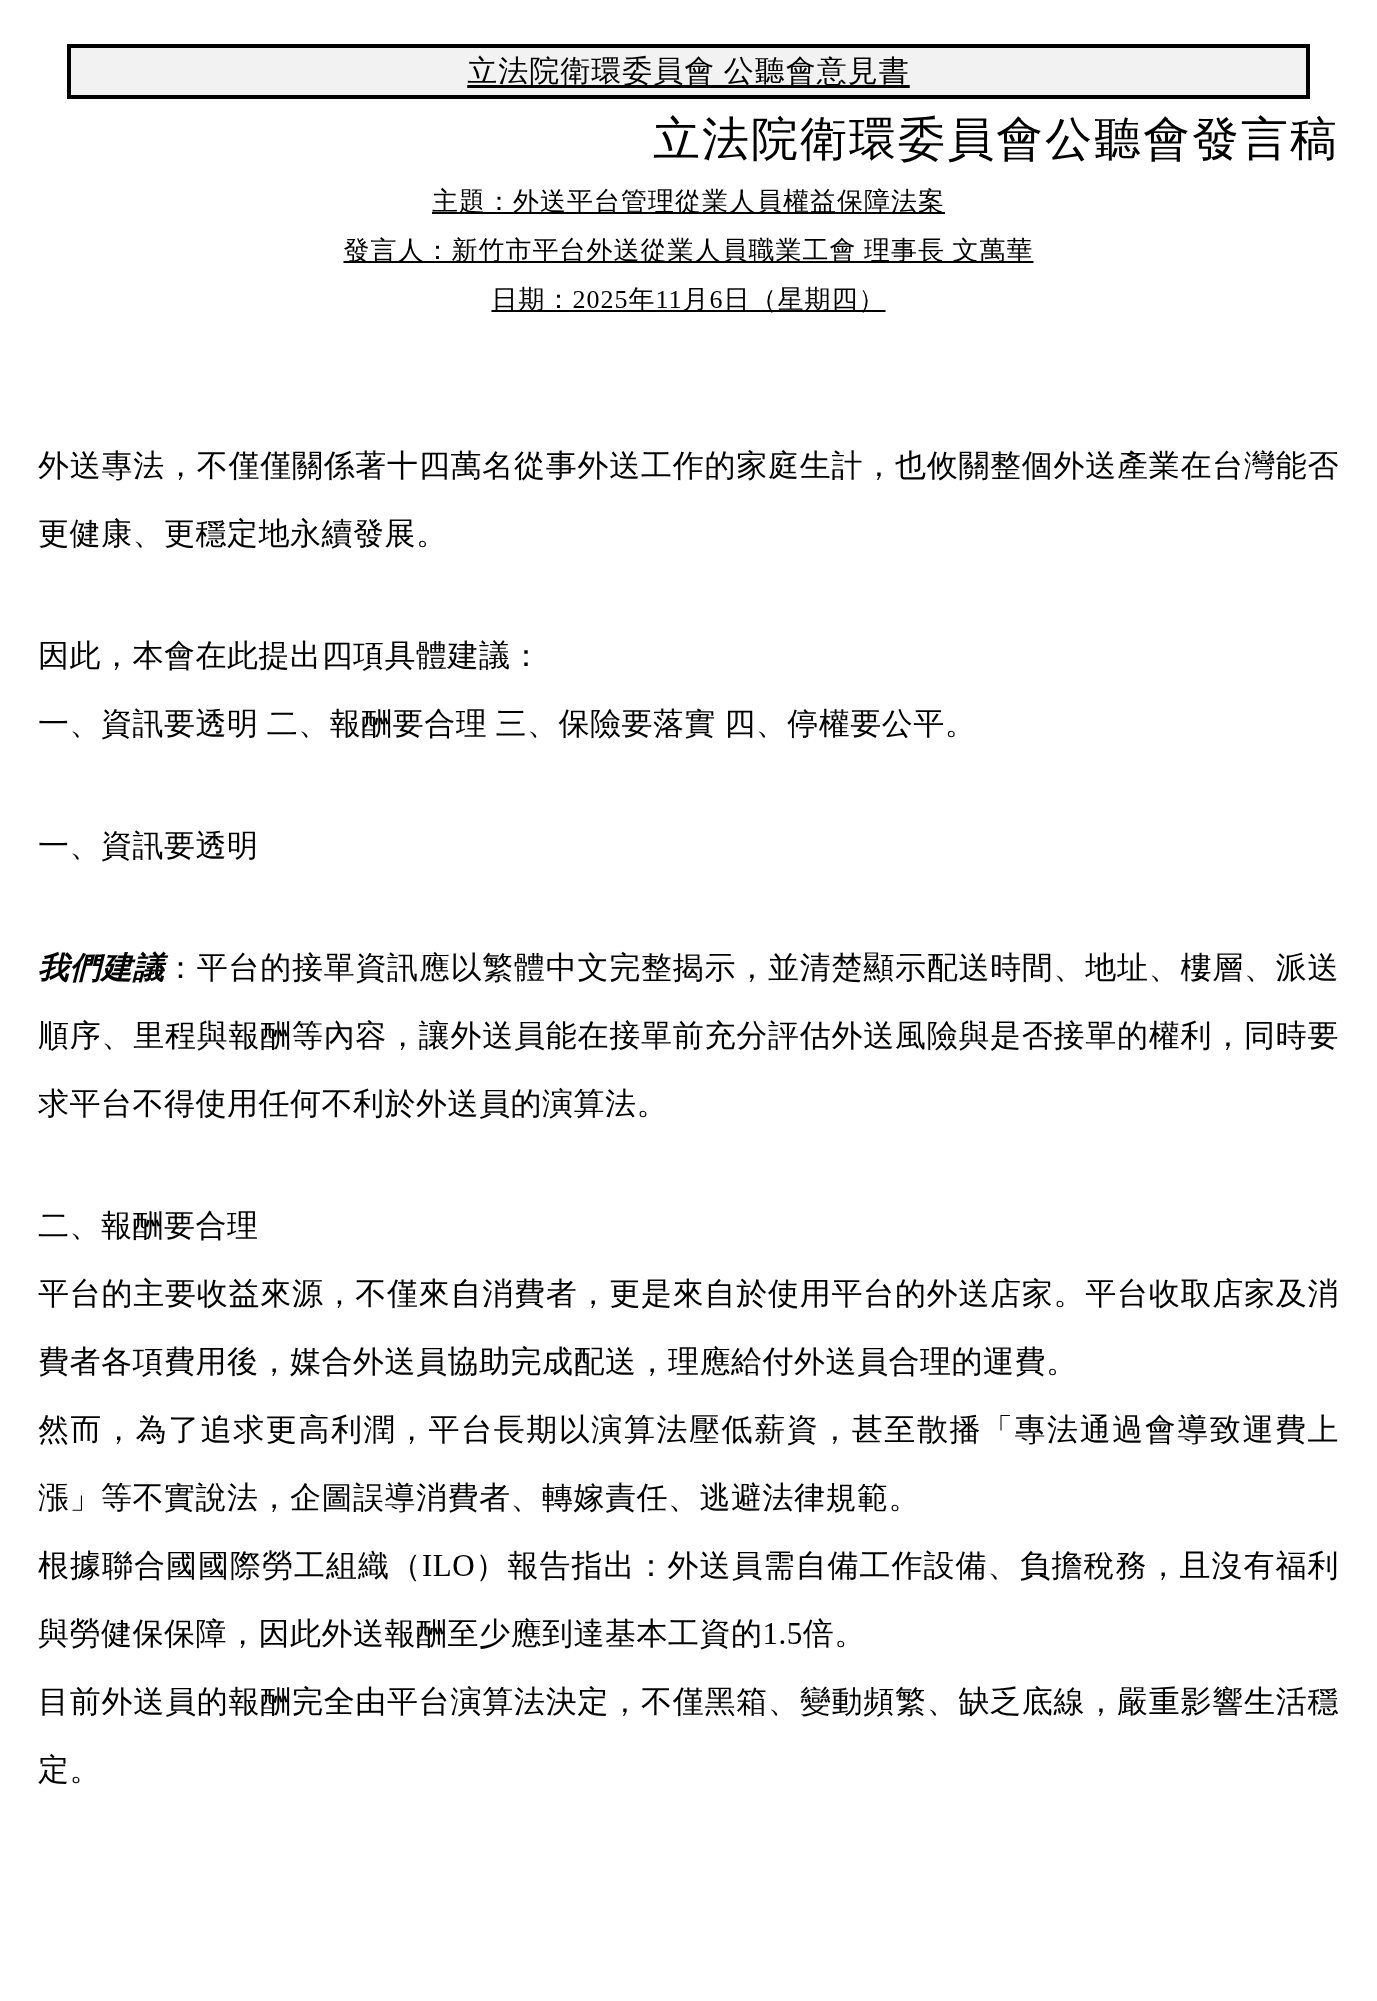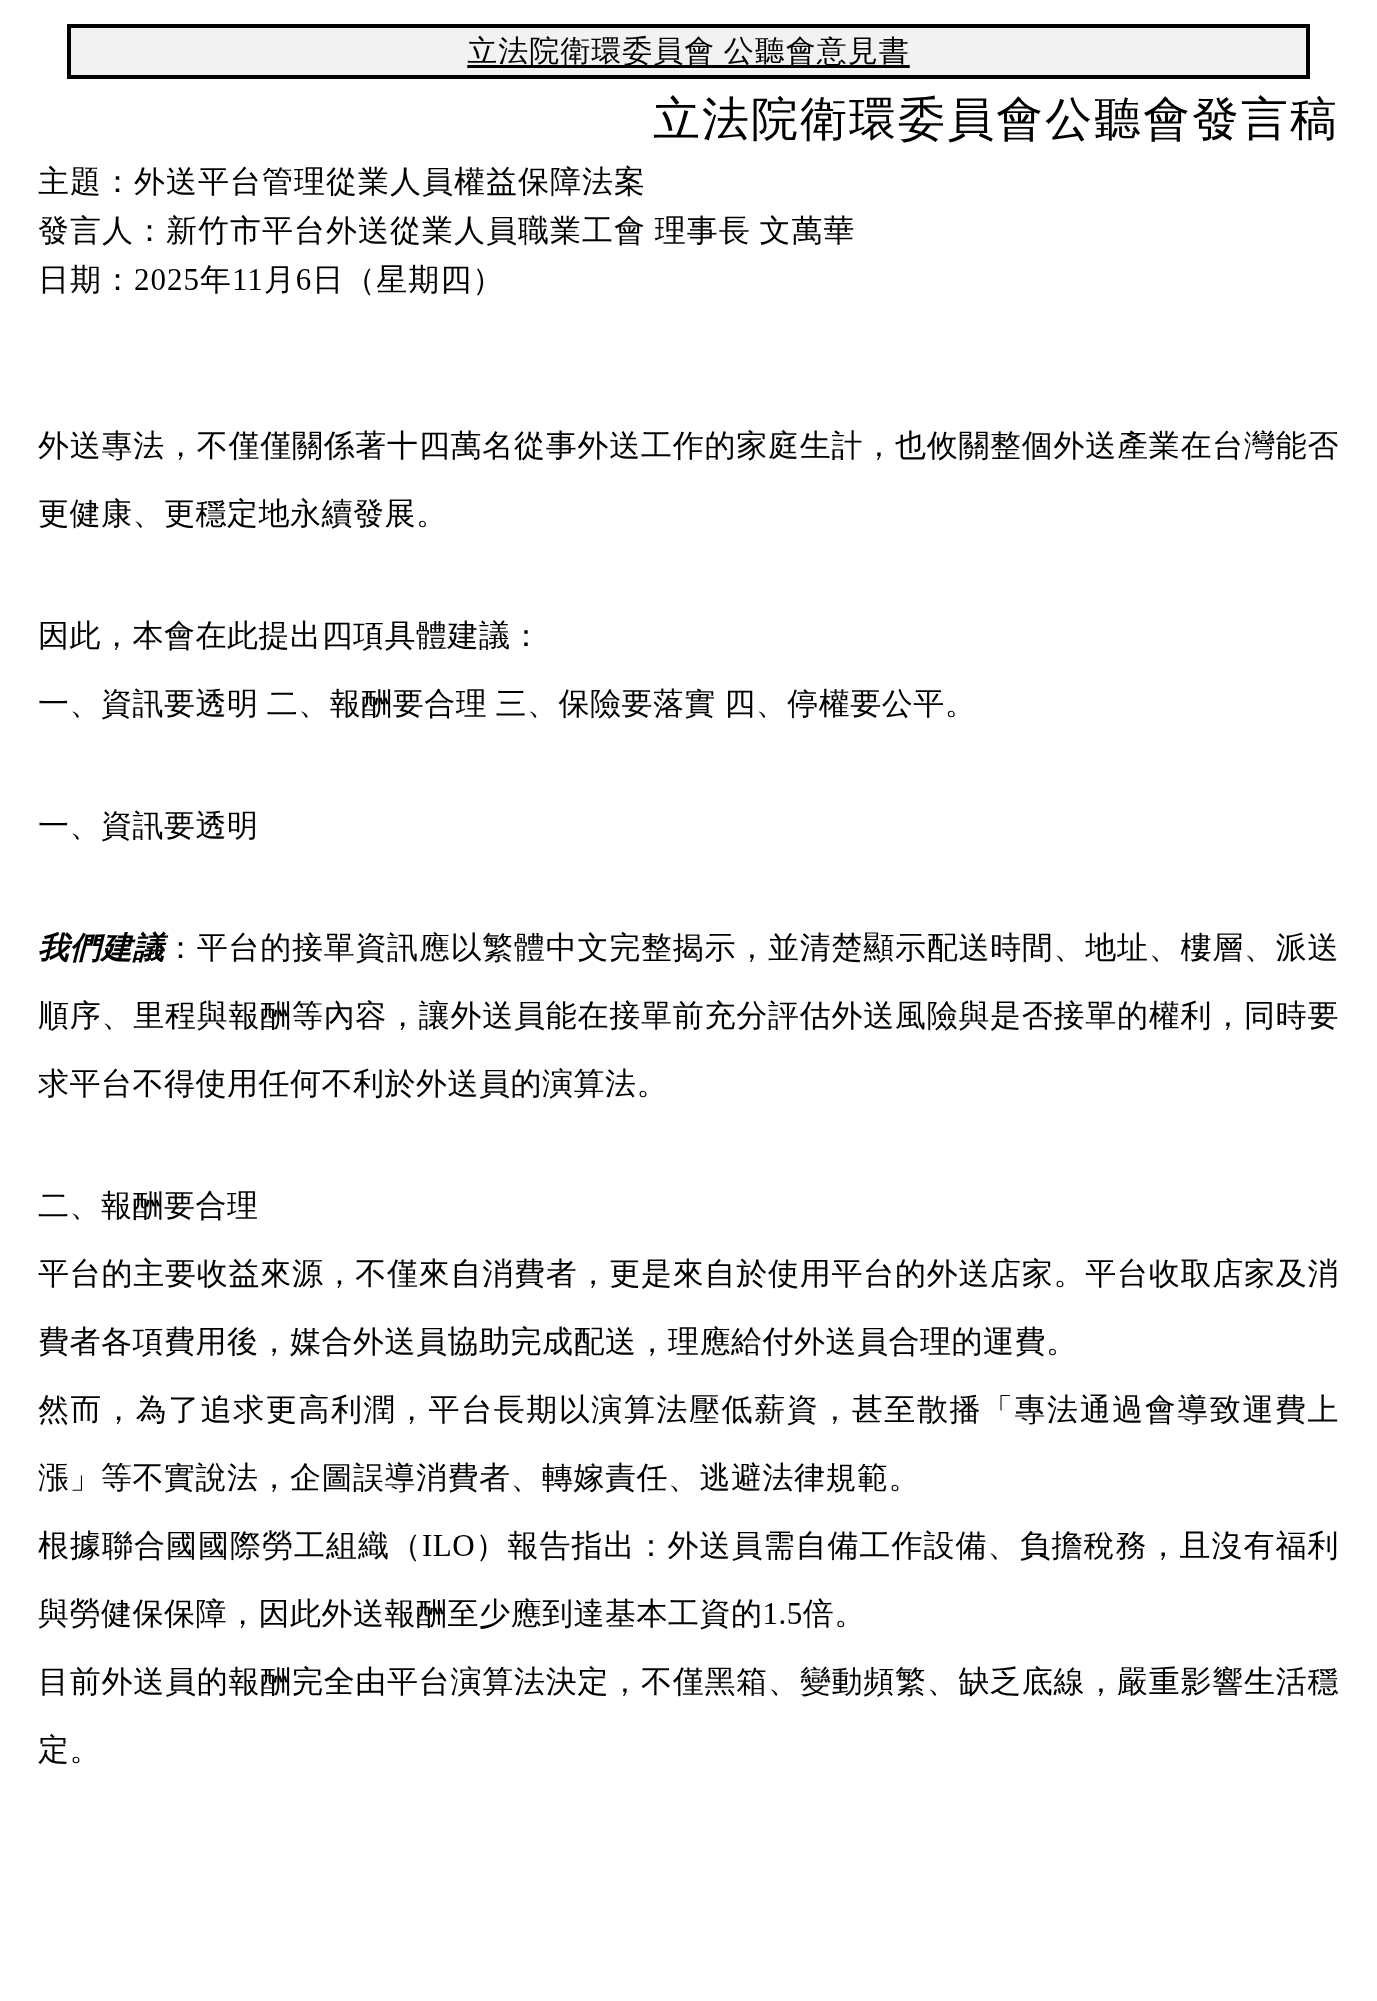--- a/index.html
+++ b/index.html
@@ -7,21 +7,21 @@
   body {
     width: 1377px;
     height: 2001px;
     font-family: "Liberation Serif", "DejaVu Serif", serif;
     color: #000000;
     overflow: hidden;
   }
   .page {
     width: 1377px;
     height: 2001px;
-    padding: 24px 38px 0 38px;
+    padding: 44px 38px 0 38px;
     background: #ffffff;
   }
   .header-box {
     margin: 0 29px;
     height: 55px;
     border: 4px solid #000000;
     background: #f2f2f2;
     display: flex;
     align-items: center;
     justify-content: center;
@@ -37,24 +37,25 @@
     font-size: 47px;
     font-weight: normal;
     line-height: 60px;
     margin: 10px 0 0 0;
     letter-spacing: 2px;
   }
   .meta {
     margin-top: 8px;
   }
   .meta-line {
-    text-align: left;
-    font-size: 31px;
+    text-align: center;
+    font-size: 26px;
     line-height: 49px;
     letter-spacing: 1px;
+    text-decoration: underline;
   }
   .doc-body {
     margin-top: 108px;
     font-size: 31px;
     line-height: 68px;
     text-align: justify;
     letter-spacing: 0.5px;
   }
   .para { margin: 0; }
   .lead { font-weight: bold; font-style: italic; }

